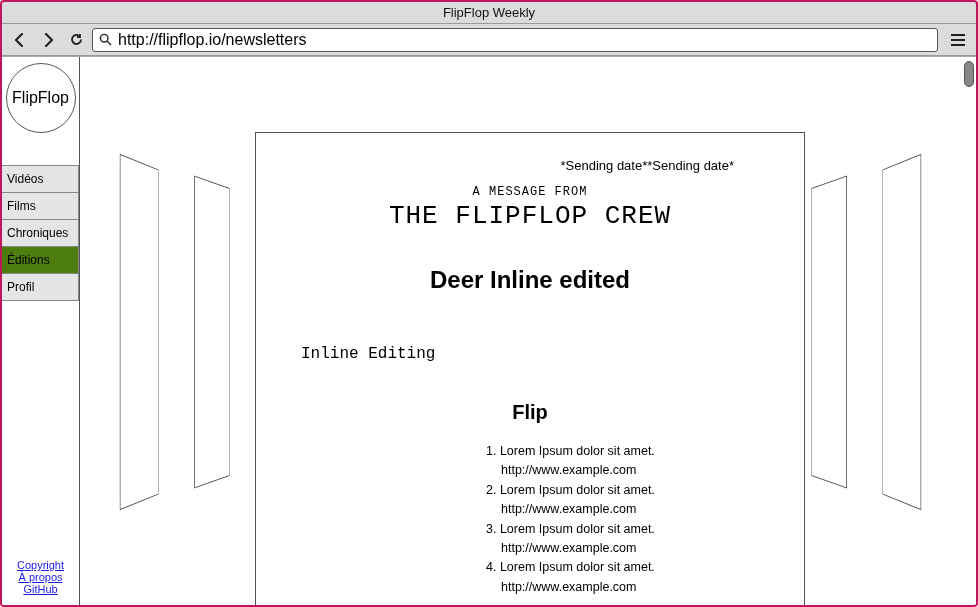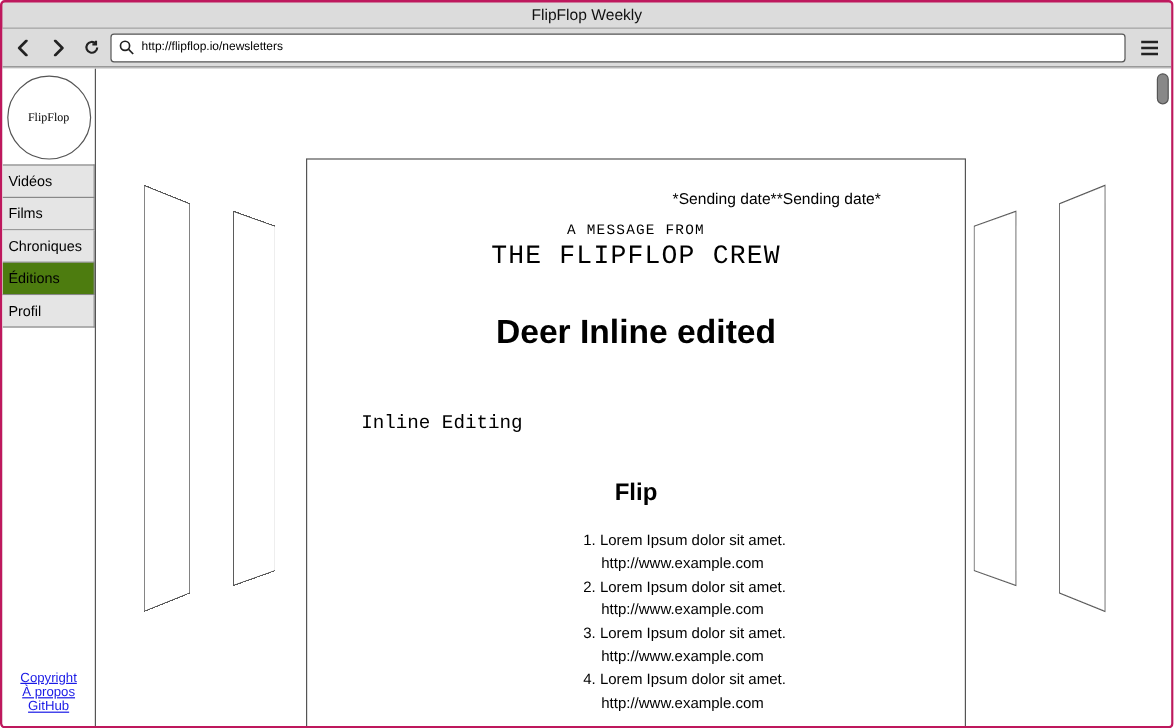--- a/index.html
+++ b/index.html
@@ -22,38 +22,38 @@
   }
   .tbtn {
     width: 24px; height: 24px; display:flex; align-items:center; justify-content:center;
     font-size: 15px; color:#222; cursor:pointer; border-radius:3px;
   }
   .url {
     flex:1; height:24px; border:1.5px solid #555; border-radius:3px;
     background:#fff; display:flex; align-items:center; padding:0 6px; gap:6px;
   }
   .url input {
-    flex:1; border:none; outline:none; font-size:10px; background:transparent;
+    flex:1; border:none; outline:none; font-size:16px; background:transparent;
   }
   .menu-btn { margin-left:4px; }
   .content {
     flex:1; display:flex; background:#fff; position:relative; overflow:hidden;
     border-top:1px solid #aaa;
   }
   .sidebar {
     width: 78px; border-right:1.5px solid #555; display:flex; flex-direction:column;
     background:#fff;
   }
   .logo {
     width:70px; height:70px; margin:6px auto 4px auto;
     border:1.5px solid #555; border-radius:50%;
     display:flex; align-items:center; justify-content:center;
-    font-size:10px; font-family: Liberation Serif, serif;
+    font-size:16px; font-family: Liberation Sans, sans-serif;
   }
-  .nav { list-style:none; }
+  .nav { list-style:none;margin-top:28px; }
   .nav li {
     border:1px solid #888; border-left:none;
     background:#e5e5e5; font-size:12px; padding:6px 5px;
     cursor:pointer;
   }
   .nav li + li { border-top:none; }
   .nav li.light { background:#4d7c0f; }
   .footer-links {
     margin-top:auto; padding:6px 3px 10px 3px; font-size:11px;
     text-align:center;
@@ -77,22 +77,22 @@
   .p-l2 { left:105px; top:125px; width:55px; height:300px; transform:perspective(500px) rotateY(50deg); }
   .p-r1 { right:45px; top:105px; width:60px; height:340px; transform:perspective(500px) rotateY(-50deg); }
   .p-r2 { right:120px; top:125px; width:55px; height:300px; transform:perspective(500px) rotateY(-50deg); }
   .card {
     position:absolute; left:175px; top:75px; width:550px; height:480px;
     border:1.5px solid #555; background:#fff; padding:25px 40px 10px 40px;
     overflow:hidden;
   }
   .send-row { display:flex; justify-content:flex-end; padding:0 30px; font-size:13px; }
   .msg-from { text-align:center; font-family:"Courier New",monospace; font-size:12px; letter-spacing:1px; margin-top:12px; }
-  .crew { text-align:center; font-family:"Courier New",monospace; font-size:22px; letter-spacing:1px; margin-top:2px; }
-  .title-main { text-align:center; font-size:28px; font-weight:bold; margin-top:35px; font-family:Arial,sans-serif; }
+  .crew { text-align:center; font-family:"Courier New",monospace; font-size:26px; letter-spacing:1px; margin-top:2px; }
+  .title-main { text-align:center; font-size:24px; font-weight:bold; margin-top:35px; font-family:Arial,sans-serif; }
   .inline-edit { font-family:Liberation Mono, monospace; font-size:16px; margin-top:51px; margin-left:5px; }
   .section-h { text-align:center; font-size:20px; font-weight:bold; margin-top:38px; font-family:Arial,sans-serif; }
   .list { margin-top:18px; padding-left:190px; font-size:12.5px; line-height:1.55; font-family:Arial,sans-serif; }
   .list .item-url { padding-left:15px; }
   svg { display:block; }
 </style>
 </head>
 <body>
 
 <div class="window">

